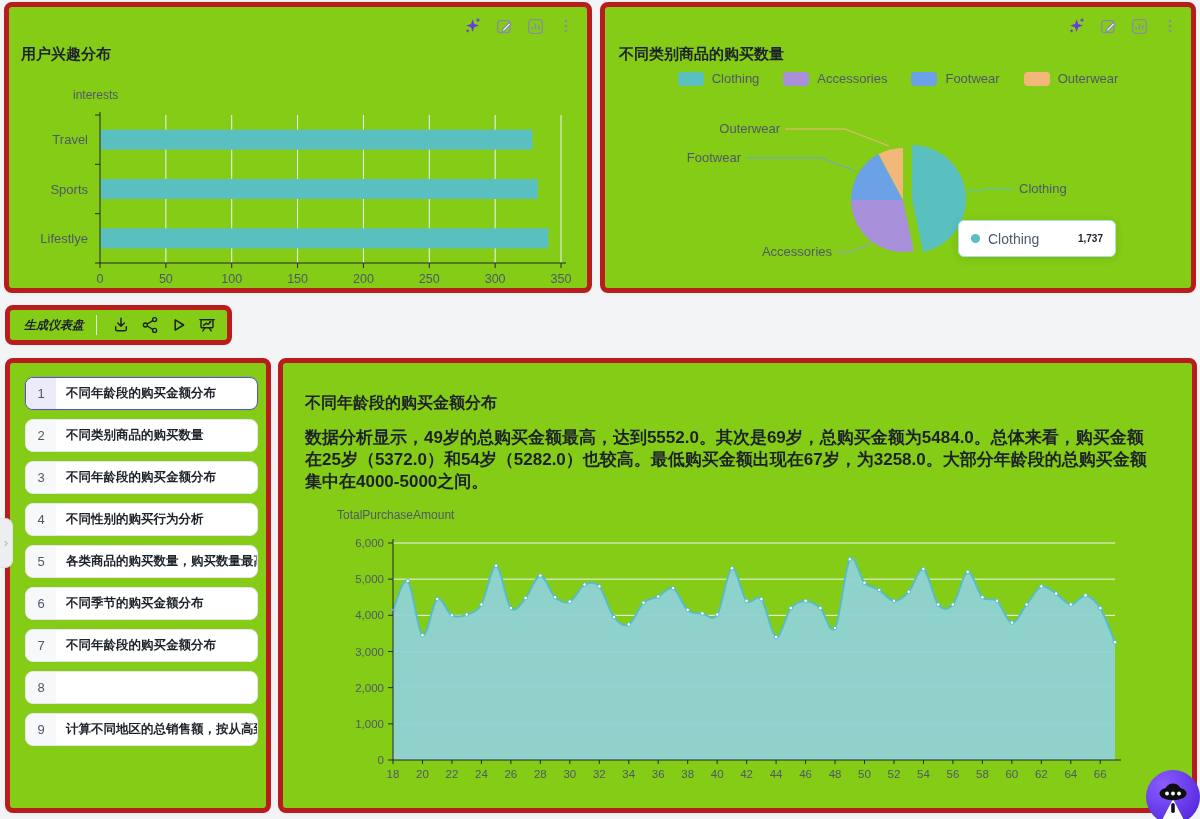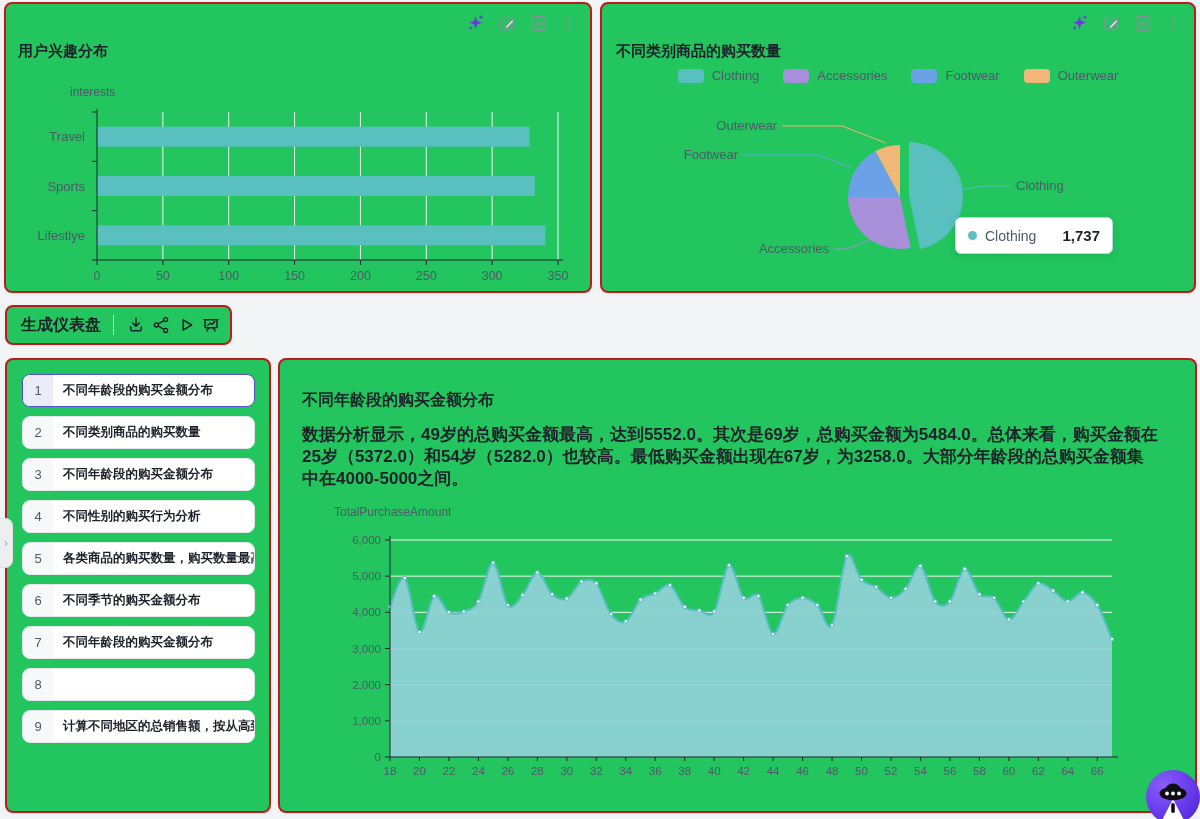--- a/index.html
+++ b/index.html
@@ -1,44 +1,44 @@
 <!DOCTYPE html>
 <html><head>
 <meta charset="utf-8">
 <style>
   * { margin:0; padding:0; box-sizing:border-box; }
   html,body { background:#F3F4F6; }
   body { font-family:"Liberation Sans","DejaVu Sans",sans-serif; color:#1D2129; }
   .page { position:relative; width:1200px; height:819px; overflow:hidden; background:#F3F4F6; }
-  .card { position:absolute; background:#22c55e; border:2px solid #b91c1c; border-radius:8px;
+  .card { position:absolute; background:#84cc16; border:5px solid #b91c1c; border-radius:8px;
           box-shadow:0 1px 4px rgba(0,0,0,.04); }
   
   .card-bar { left:4px; top:2px; width:588px; height:291px; }
   .card-pie { left:600px; top:2px; width:596px; height:291px; }
   .card-title { position:absolute; left:12px; top:38px; font-size:15px; font-weight:700; color:#1D2129; }
   .card-pie .card-title { left:14px; }
   .card-actions { position:absolute; top:10px; right:12px; display:flex; gap:13px; align-items:center; }
   .card-actions .icon-btn { width:18px; height:18px; display:flex; align-items:center; justify-content:center; cursor:pointer; background:none; border:none; padding:0; }
   .chart-svg { position:absolute; left:0; }
   #bar-svg { top:62px; width:588px; height:222px; }
   #pie-svg { top:100px; width:596px; height:188px; }
   .legend-row { position:absolute; left:0; right:0; top:64px; display:flex; justify-content:center; gap:24px; }
   .legend-item { display:flex; align-items:center; gap:8px; cursor:pointer; }
   .legend-swatch { width:26px; height:14px; border-radius:4px; }
   .legend-label { font-size:13px; color:#4E5969; }
   .pie-tooltip { position:absolute; left:353px; top:213px; width:158px; height:37px; background:#fff;
                  border:1px solid #ADE0E0; border-radius:6px; box-shadow:0 2px 10px rgba(0,0,0,.10);
                  display:flex; align-items:center; padding:0 12px; gap:8px; }
   .tt-dot { width:9px; height:9px; border-radius:50%; background:#5ABFBF; }
   .tt-label { font-size:14px; color:#4E5969; }
-  .tt-value { font-size:15px; font-weight:700; color:#1D2129; margin-left:auto; }
+  .tt-value { font-size:10px; font-weight:700; color:#1D2129; margin-left:auto; }
   
   .toolbar { left:5px; top:305px; width:227px; height:40px; display:flex; align-items:center; padding:0 6px 0 14px; }
-  .gen-btn { font-size:16px; font-weight:700; color:#1D2129; background:none; border:none; cursor:pointer;
-             font-family:inherit; white-space:nowrap; }
+  .gen-btn { font-size:12px; font-weight:700; color:#1D2129; background:none; border:none; cursor:pointer;
+             font-family:inherit; white-space:nowrap;font-style:italic; }
   .vdiv { width:1px; height:20px; background:#E5E6EB; margin:0 10px 0 12px; }
   .tool-btn { width:37px; height:32px; display:flex; align-items:center; justify-content:center;
               background:none; border:none; cursor:pointer; }
   
   .list-panel { left:5px; top:358px; width:266px; height:455px; padding-top:14px; }
   .q-item { display:flex; align-items:stretch; width:233px; height:33px; margin:0 auto 9px 15px;
             border:1px solid #E5E6EB; border-radius:8px; overflow:hidden; background:#fff; cursor:pointer; }
   .q-item.selected { border:1.5px solid #5A50D8; box-shadow:0 0 0 1px rgba(90,80,216,.08); }
   .q-num { flex:0 0 30px; background:#F7F8FA; display:flex; align-items:center; justify-content:center;
            font-size:13px; color:#4E5969; }

